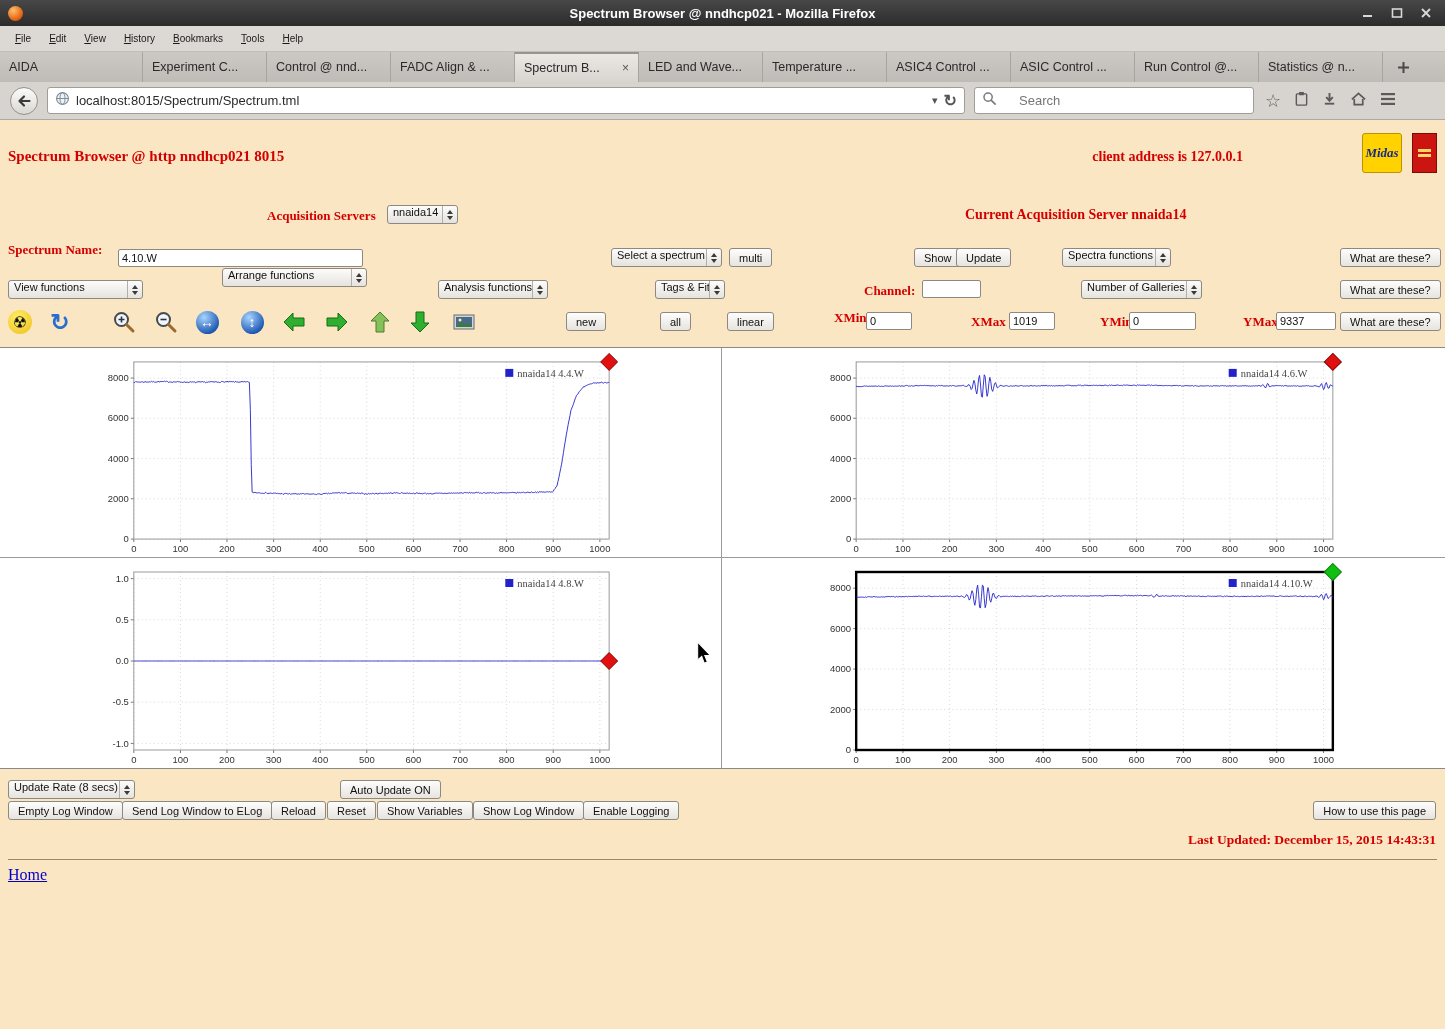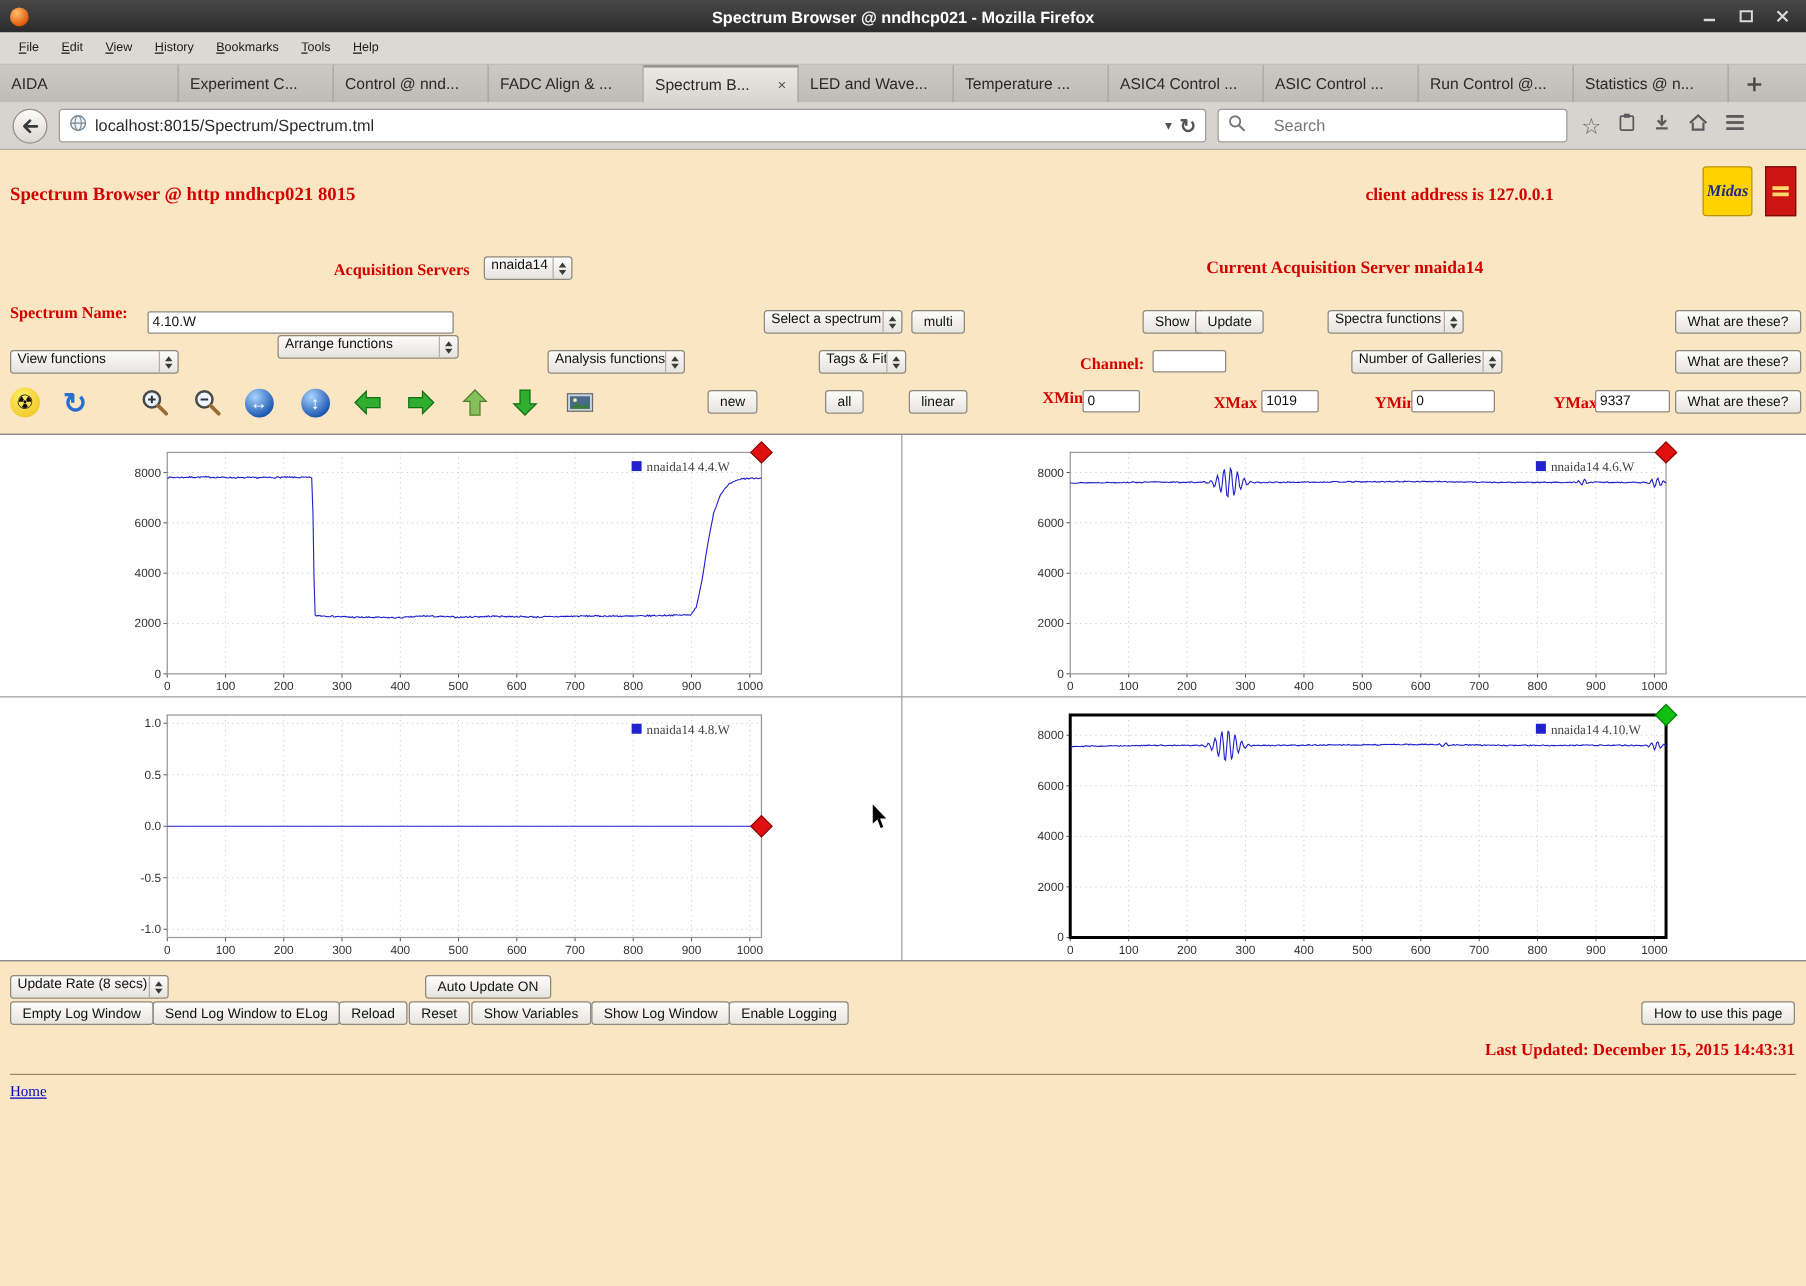--- a/index.html
+++ b/index.html
@@ -78,21 +78,21 @@
     display:flex;align-items:center;justify-content:center}
 
   .charts{position:absolute;left:0;top:227px;width:1445px;height:422px;background:#9a9a9a;
     border-top:1px solid #8a8a8a;border-bottom:1px solid #8a8a8a;
     display:grid;grid-template-columns:721px 723px;grid-template-rows:209px 210px;gap:1px}
   .panel{background:#fff;overflow:hidden}
   .panel svg{width:100%;height:100%;display:block}
 
   .hr-line{position:absolute;left:8px;right:8px;top:739px;border-top:1px solid #9b8a66}
   .home-link{position:absolute;left:8px;top:746px;color:#0000cc;
-    font-family:"Liberation Serif",serif;font-size:12px}
+    font-family:"Liberation Serif",serif;font-size:16px}
   .cursor{position:absolute;z-index:50;pointer-events:none}
 
   .midas-logo{position:absolute;left:1362px;top:13px;width:40px;height:40px;background:#ffd200;
     border:1px solid #b89400;border-radius:3px;display:flex;align-items:center;justify-content:center}
   .midas-text{font-family:"Liberation Serif",serif;font-style:italic;font-weight:bold;
     color:#1a2a8a;font-size:13px}
   .lab-logo{position:absolute;left:1412px;top:13px;width:25px;height:40px;background:#cc1411;
     border:1px solid #7a0c0a;display:flex;flex-direction:column;align-items:center;
     justify-content:center;gap:2px}
   .lab-bar{width:13px;height:3px;background:#ffd76a}

